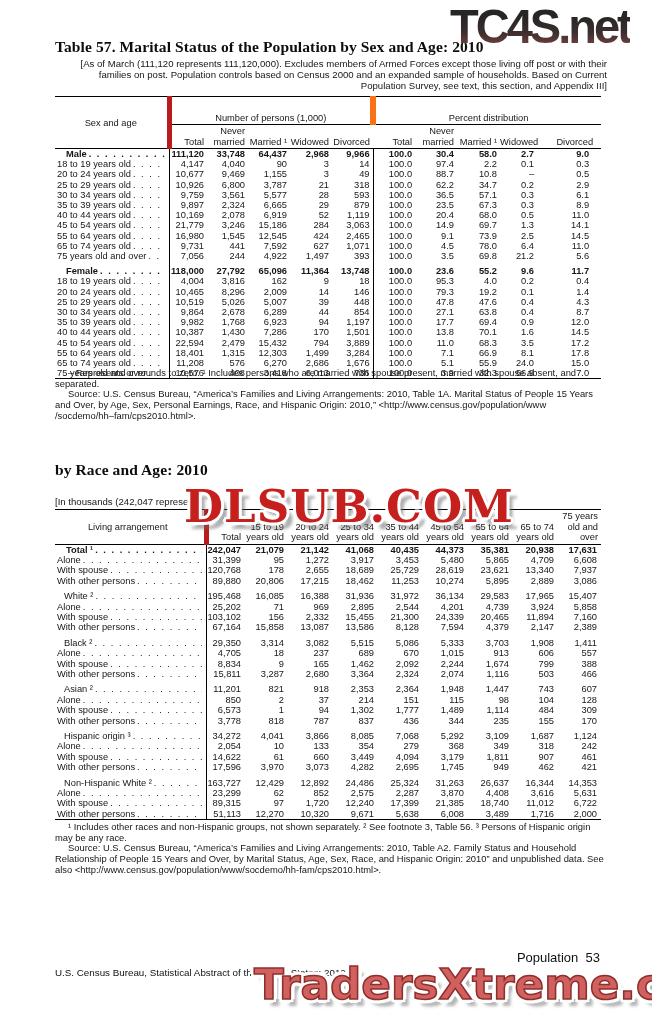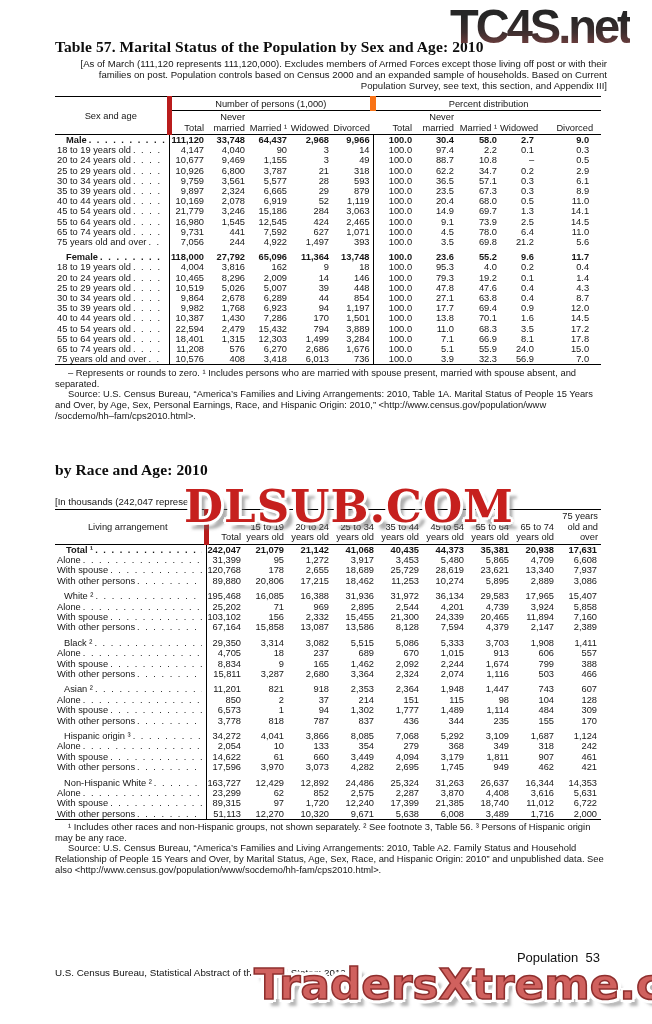--- a/index.html
+++ b/index.html
@@ -8,21 +8,21 @@
   
   .ttitle{position:absolute;left:55px;width:552px;font-family:"Liberation Serif",serif;
           font-weight:bold;font-size:15.5px;line-height:17px;color:#0d0d0d;letter-spacing:.1px;}
   .tnote{position:absolute;left:55px;width:552px;font-size:9.6px;line-height:11px;}
   .fblock{position:absolute;left:55px;width:552px;font-size:9.4px;line-height:10.7px;}
   .fblock p{margin:0;text-indent:13px;}
   
   table.stat{position:absolute;left:55px;border-collapse:collapse;table-layout:fixed;width:546px;
              font-size:9.3px;border-top:1.5px solid #000;border-bottom:1.5px solid #000;}
   table.stat th{font-weight:normal;}
-  .grp{text-align:center;border-bottom:1px solid #000;padding:1px 0 1px 0;height:11px;}
+  .grp{text-align:center;border-bottom:1px solid #000;padding:15px 0 1px 0;height:11px;}
   .grp2{border-left:6px solid #f97316;}
   tr.sub th{vertical-align:bottom;text-align:right;padding:1px 3px 1px 0;border-bottom:1px solid #000;line-height:10.5px;}
   th.stubh{vertical-align:middle;text-align:center;border-bottom:1px solid #000;border-right:5px solid #b91c1c;}
   #table58 thead th{vertical-align:bottom;text-align:right;padding:1px 3px 1px 0;border-bottom:1px solid #000;line-height:10.5px;}
   #table58 thead th.stubh{vertical-align:middle;text-align:center;}
   tbody td{text-align:right;padding:0 3px 0 0;white-space:nowrap;overflow:hidden;}
   #table57 tbody td{line-height:10.2px;}
   #table58 tbody td{line-height:10.4px;}
   #table57 tbody td:last-child{padding-right:12px;}
   #table57 tr.sub th:last-child{padding-right:8px;}

